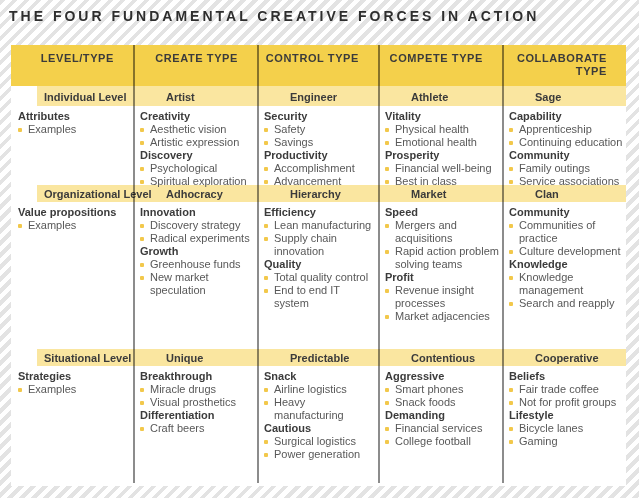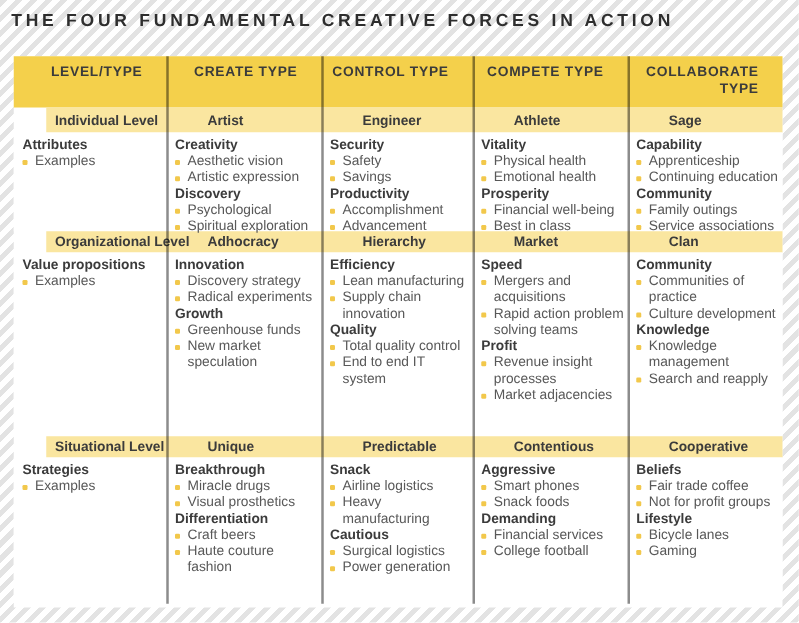--- a/index.html
+++ b/index.html
@@ -212,21 +212,20 @@
         </div>
         <div class="body-cell">
           <div class="group">
             <div class="group-heading">Breakthrough</div>
             <div class="bullet-item"><span class="bullet-icon"></span><span>Miracle drugs</span></div>
             <div class="bullet-item"><span class="bullet-icon"></span><span>Visual prosthetics</span></div>
           </div>
           <div class="group">
             <div class="group-heading">Differentiation</div>
             <div class="bullet-item"><span class="bullet-icon"></span><span>Craft beers</span></div>
-            <div class="bullet-item"><span class="bullet-icon"></span><span>Haute couture fashion</span></div>
           </div>
         </div>
         <div class="body-cell">
           <div class="group">
             <div class="group-heading">Snack</div>
             <div class="bullet-item"><span class="bullet-icon"></span><span>Airline logistics</span></div>
             <div class="bullet-item"><span class="bullet-icon"></span><span>Heavy manufacturing</span></div>
           </div>
           <div class="group">
             <div class="group-heading">Cautious</div>

